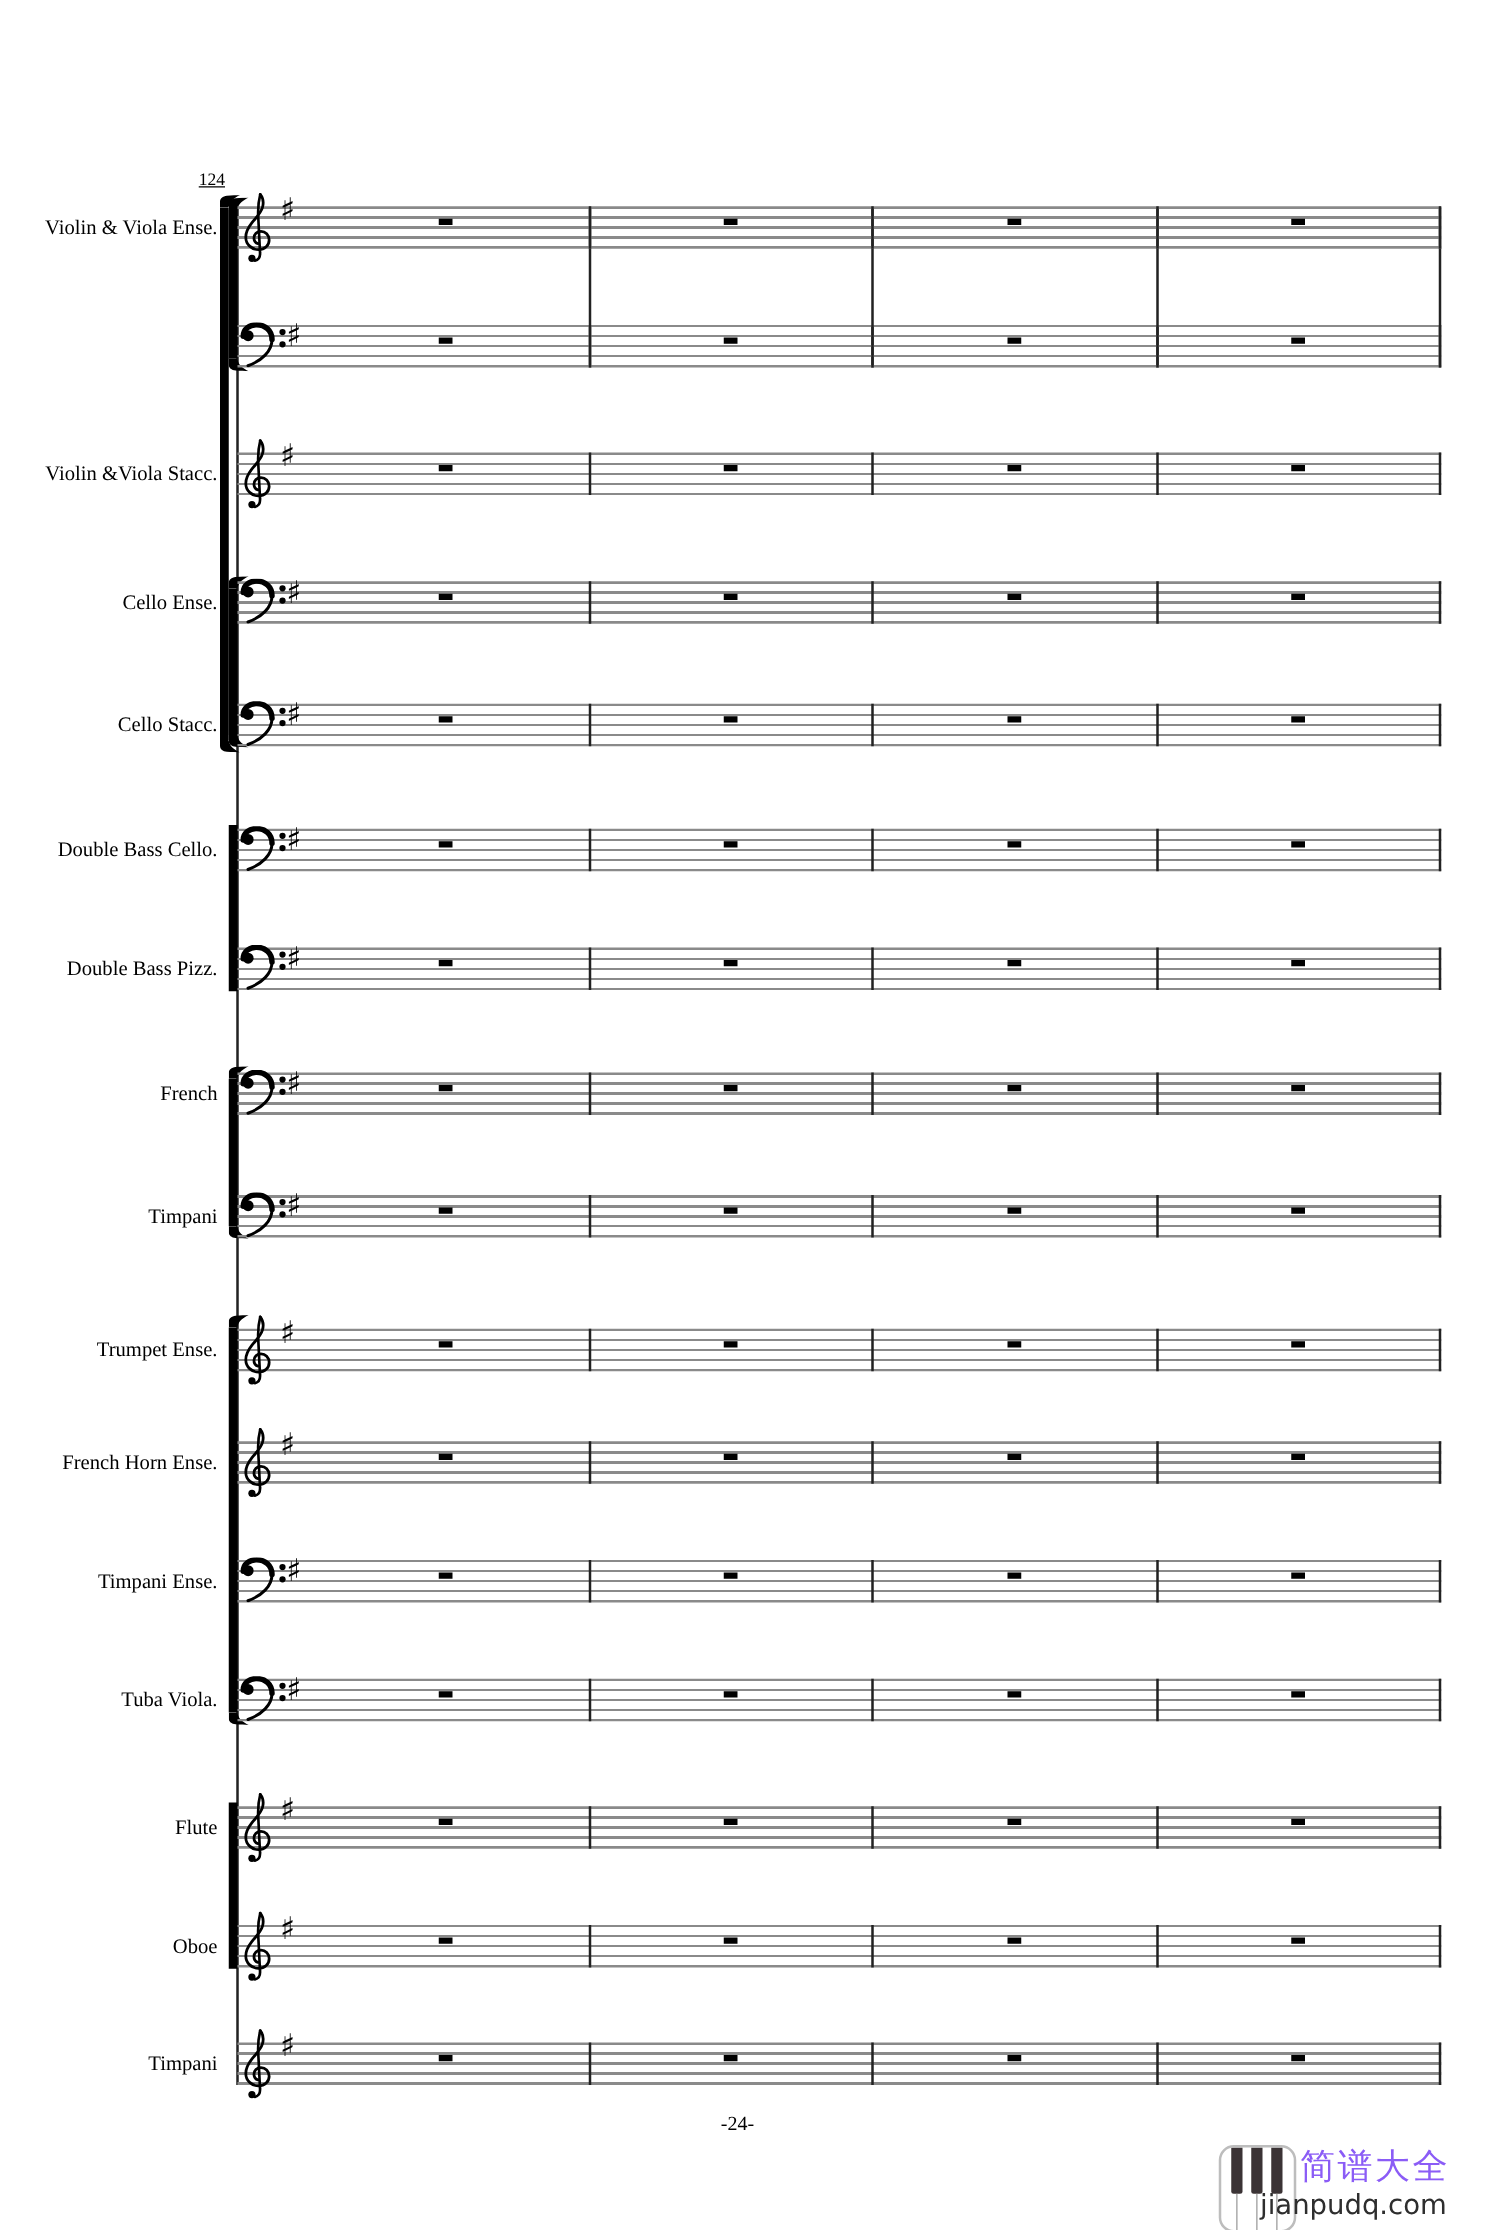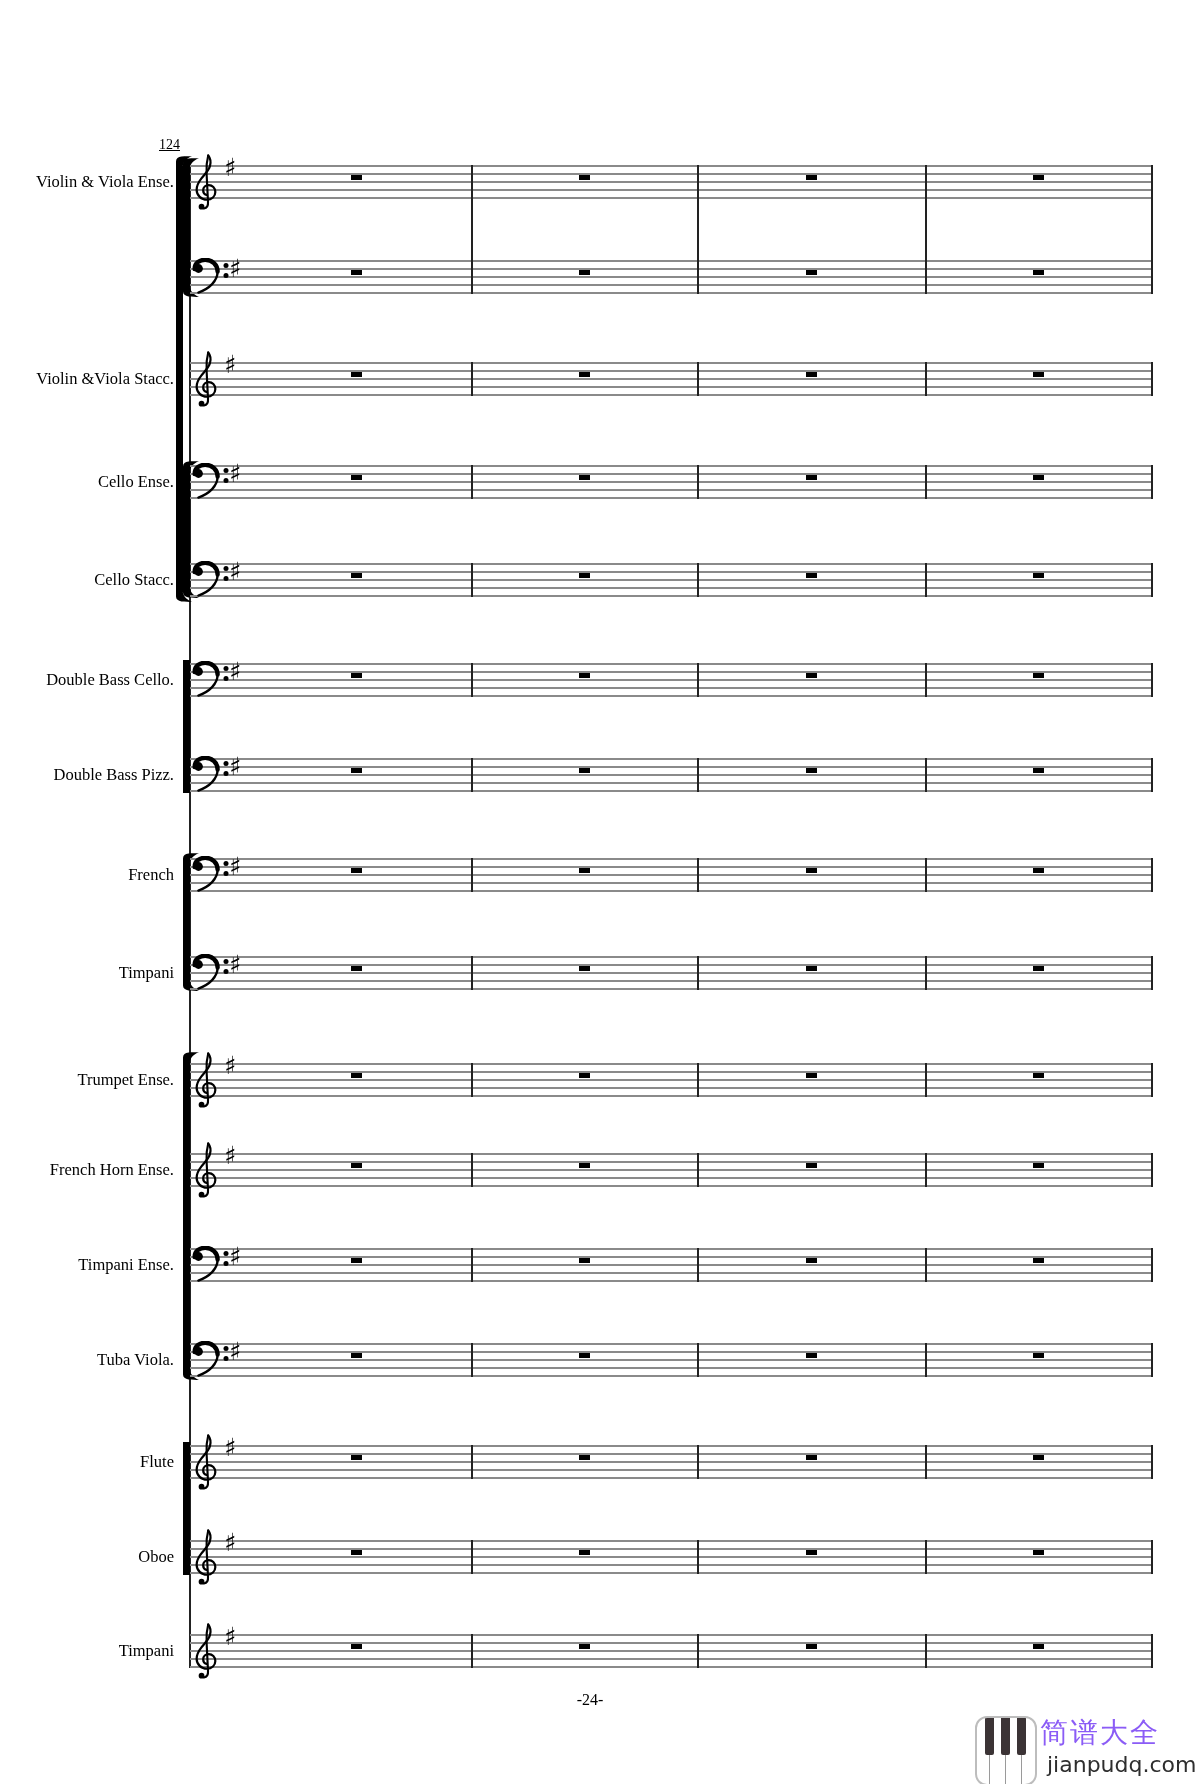--- a/index.html
+++ b/index.html
@@ -39,21 +39,21 @@
 
   
   .wm-icon{position:absolute;left:975px;top:1716px;width:58px;height:66px;background:#fff;
            border:2px solid #bdbdbd;border-radius:12px;overflow:hidden;}
   .wm-icon .bk{position:absolute;top:0;width:9px;height:37px;background:#3b3335;
                border-radius:0 0 2px 2px;}
   .wm-icon .ws{position:absolute;top:37px;bottom:0;width:1px;background:#9a9a9a;}
   .wm-cn{position:absolute;left:1040px;top:1712px;font-family:Liberation Sans, sans-serif;
          font-size:28px;line-height:42px;letter-spacing:2px;color:#8b5cf6;white-space:nowrap;}
   .wm-url{position:absolute;left:1008px;top:1752px;font-family:"DejaVu Sans",sans-serif;
-          font-size:22px;line-height:26px;color:#2e2e2e;white-space:nowrap;margin-left:39px;}
+          font-size:22px;line-height:26px;color:#2e2e2e;white-space:nowrap;}
 </style>
 </head>
 <body>
 
 <div id="page">
 
   <svg width="0" height="0" style="position:absolute" aria-hidden="true">
     <defs>
       <g id="tclef" fill="none" stroke="#000" stroke-linecap="round">
         <path stroke-width="2.3" d="M16.8 2.5 C19.2 5.5 19.8 9.5 18.6 13.6 C17.2 18.4 13.2 21.8 9.8 26.2 C6.6 30.3 4.8 33.8 4.8 38 C4.8 44 9.8 48.4 15.4 48.4 C20.6 48.4 24.2 44.8 24.2 40.4 C24.2 36 21 33.2 17.4 33.2 C14 33.2 11.6 35.7 11.6 38.7 C11.6 41 13 42.8 15 43.4"></path>

